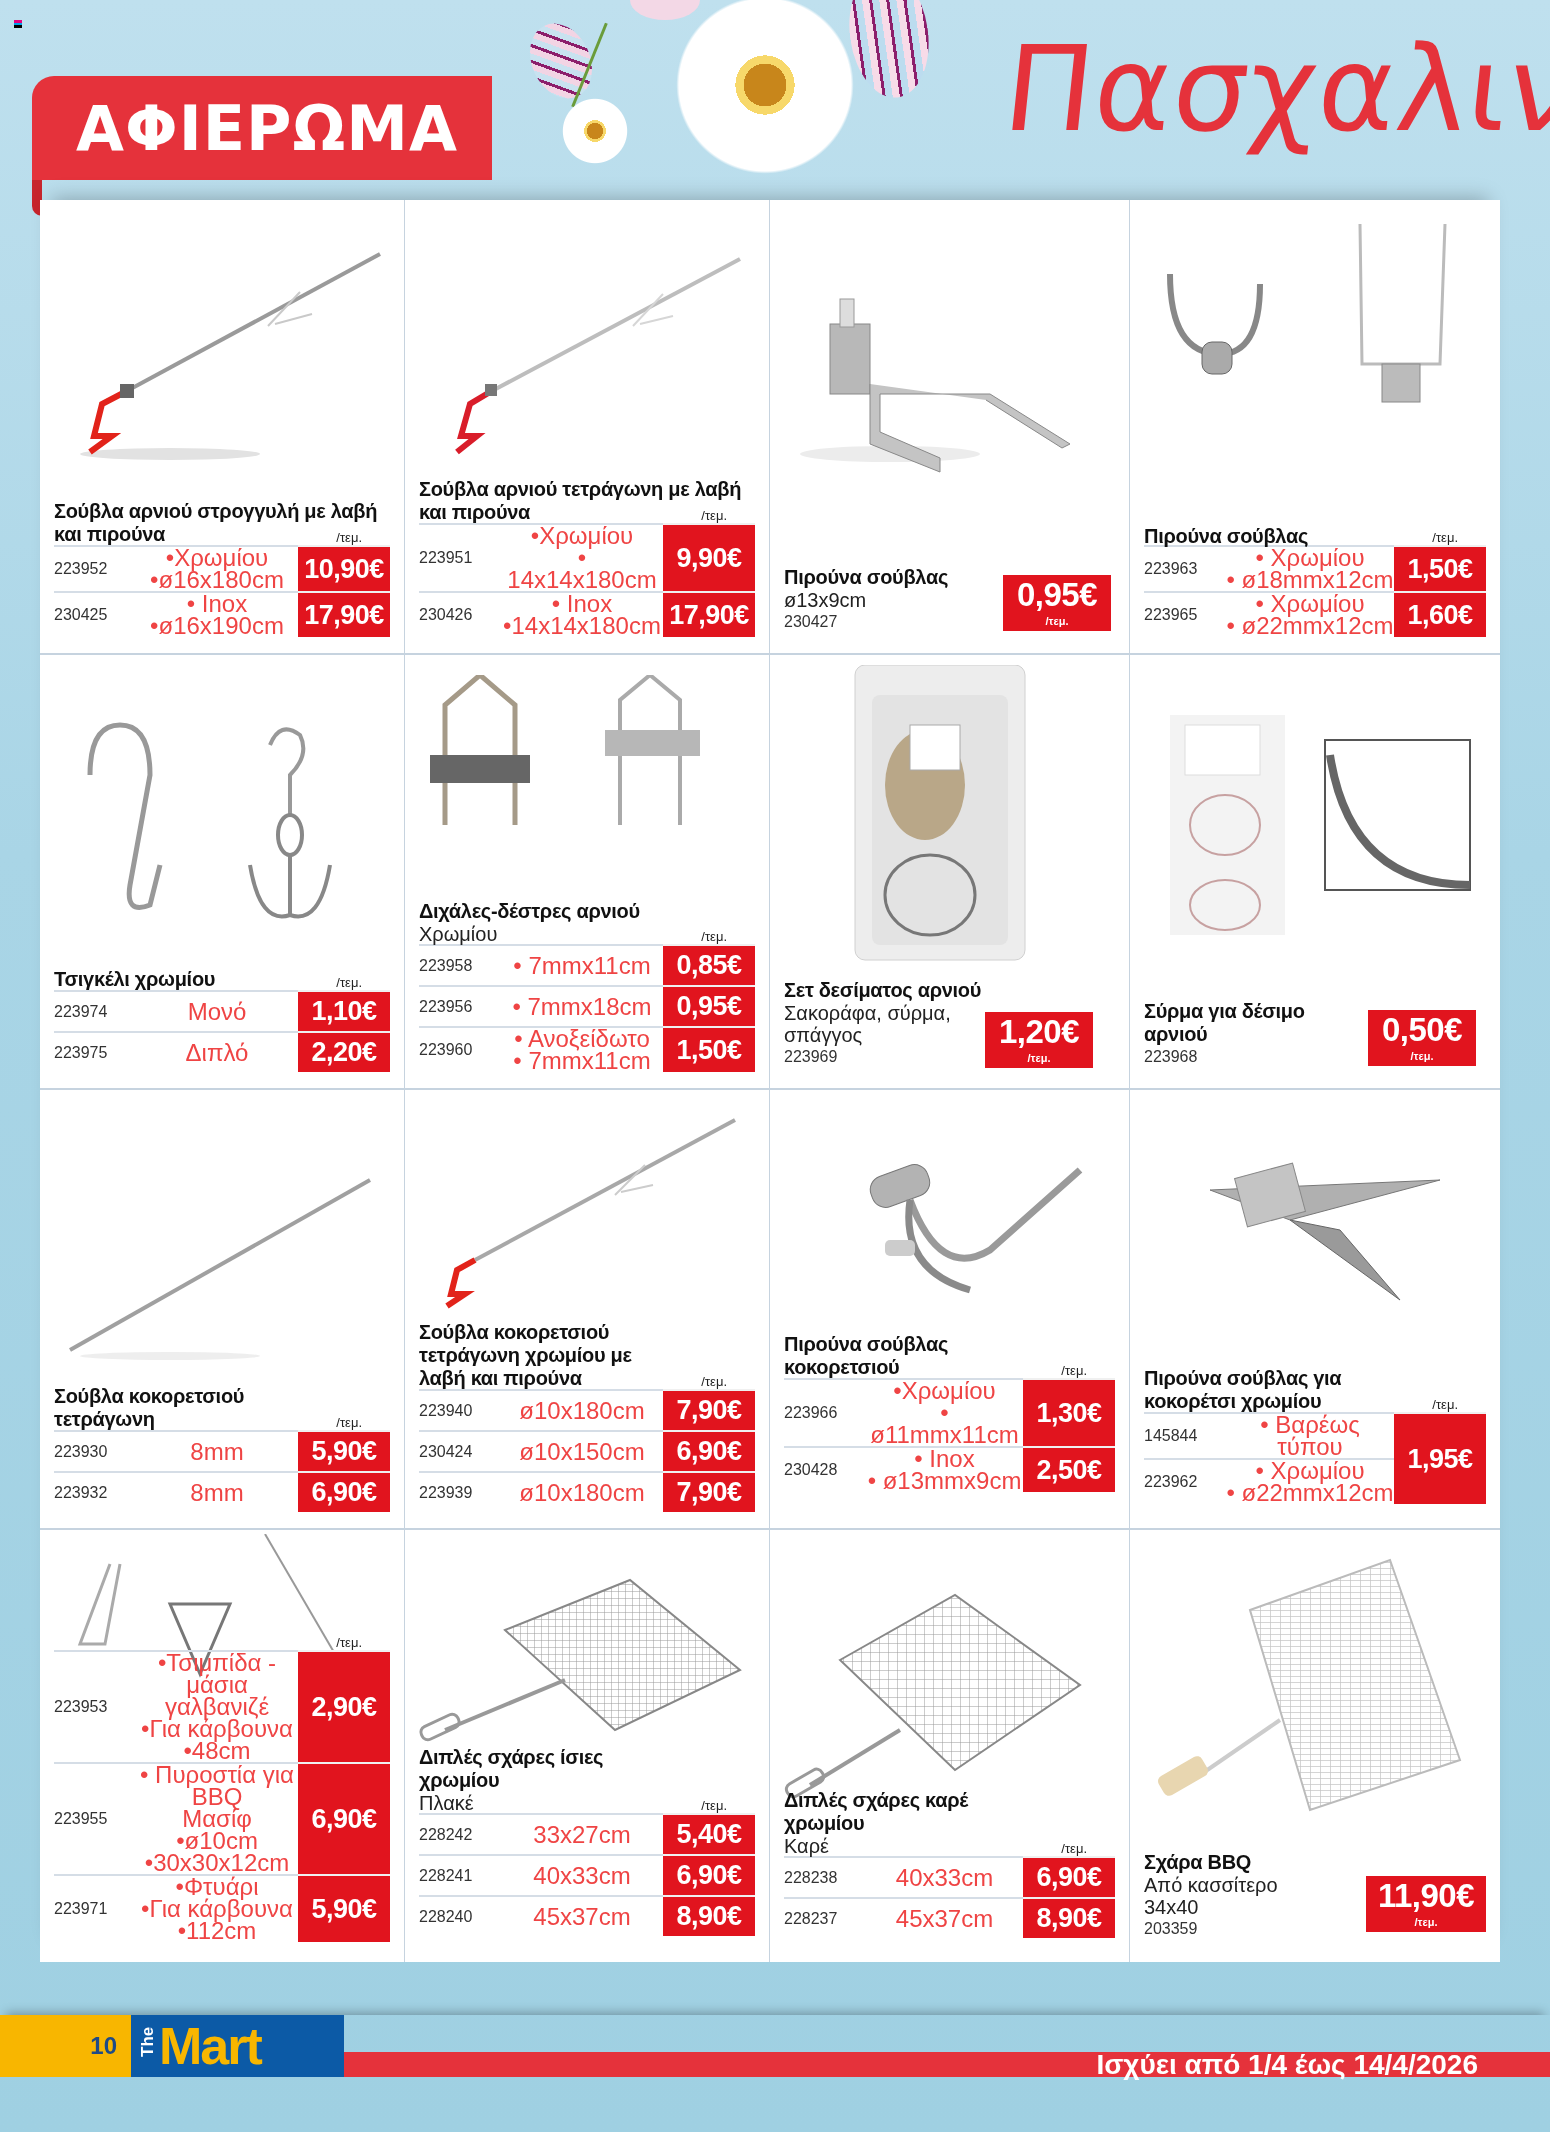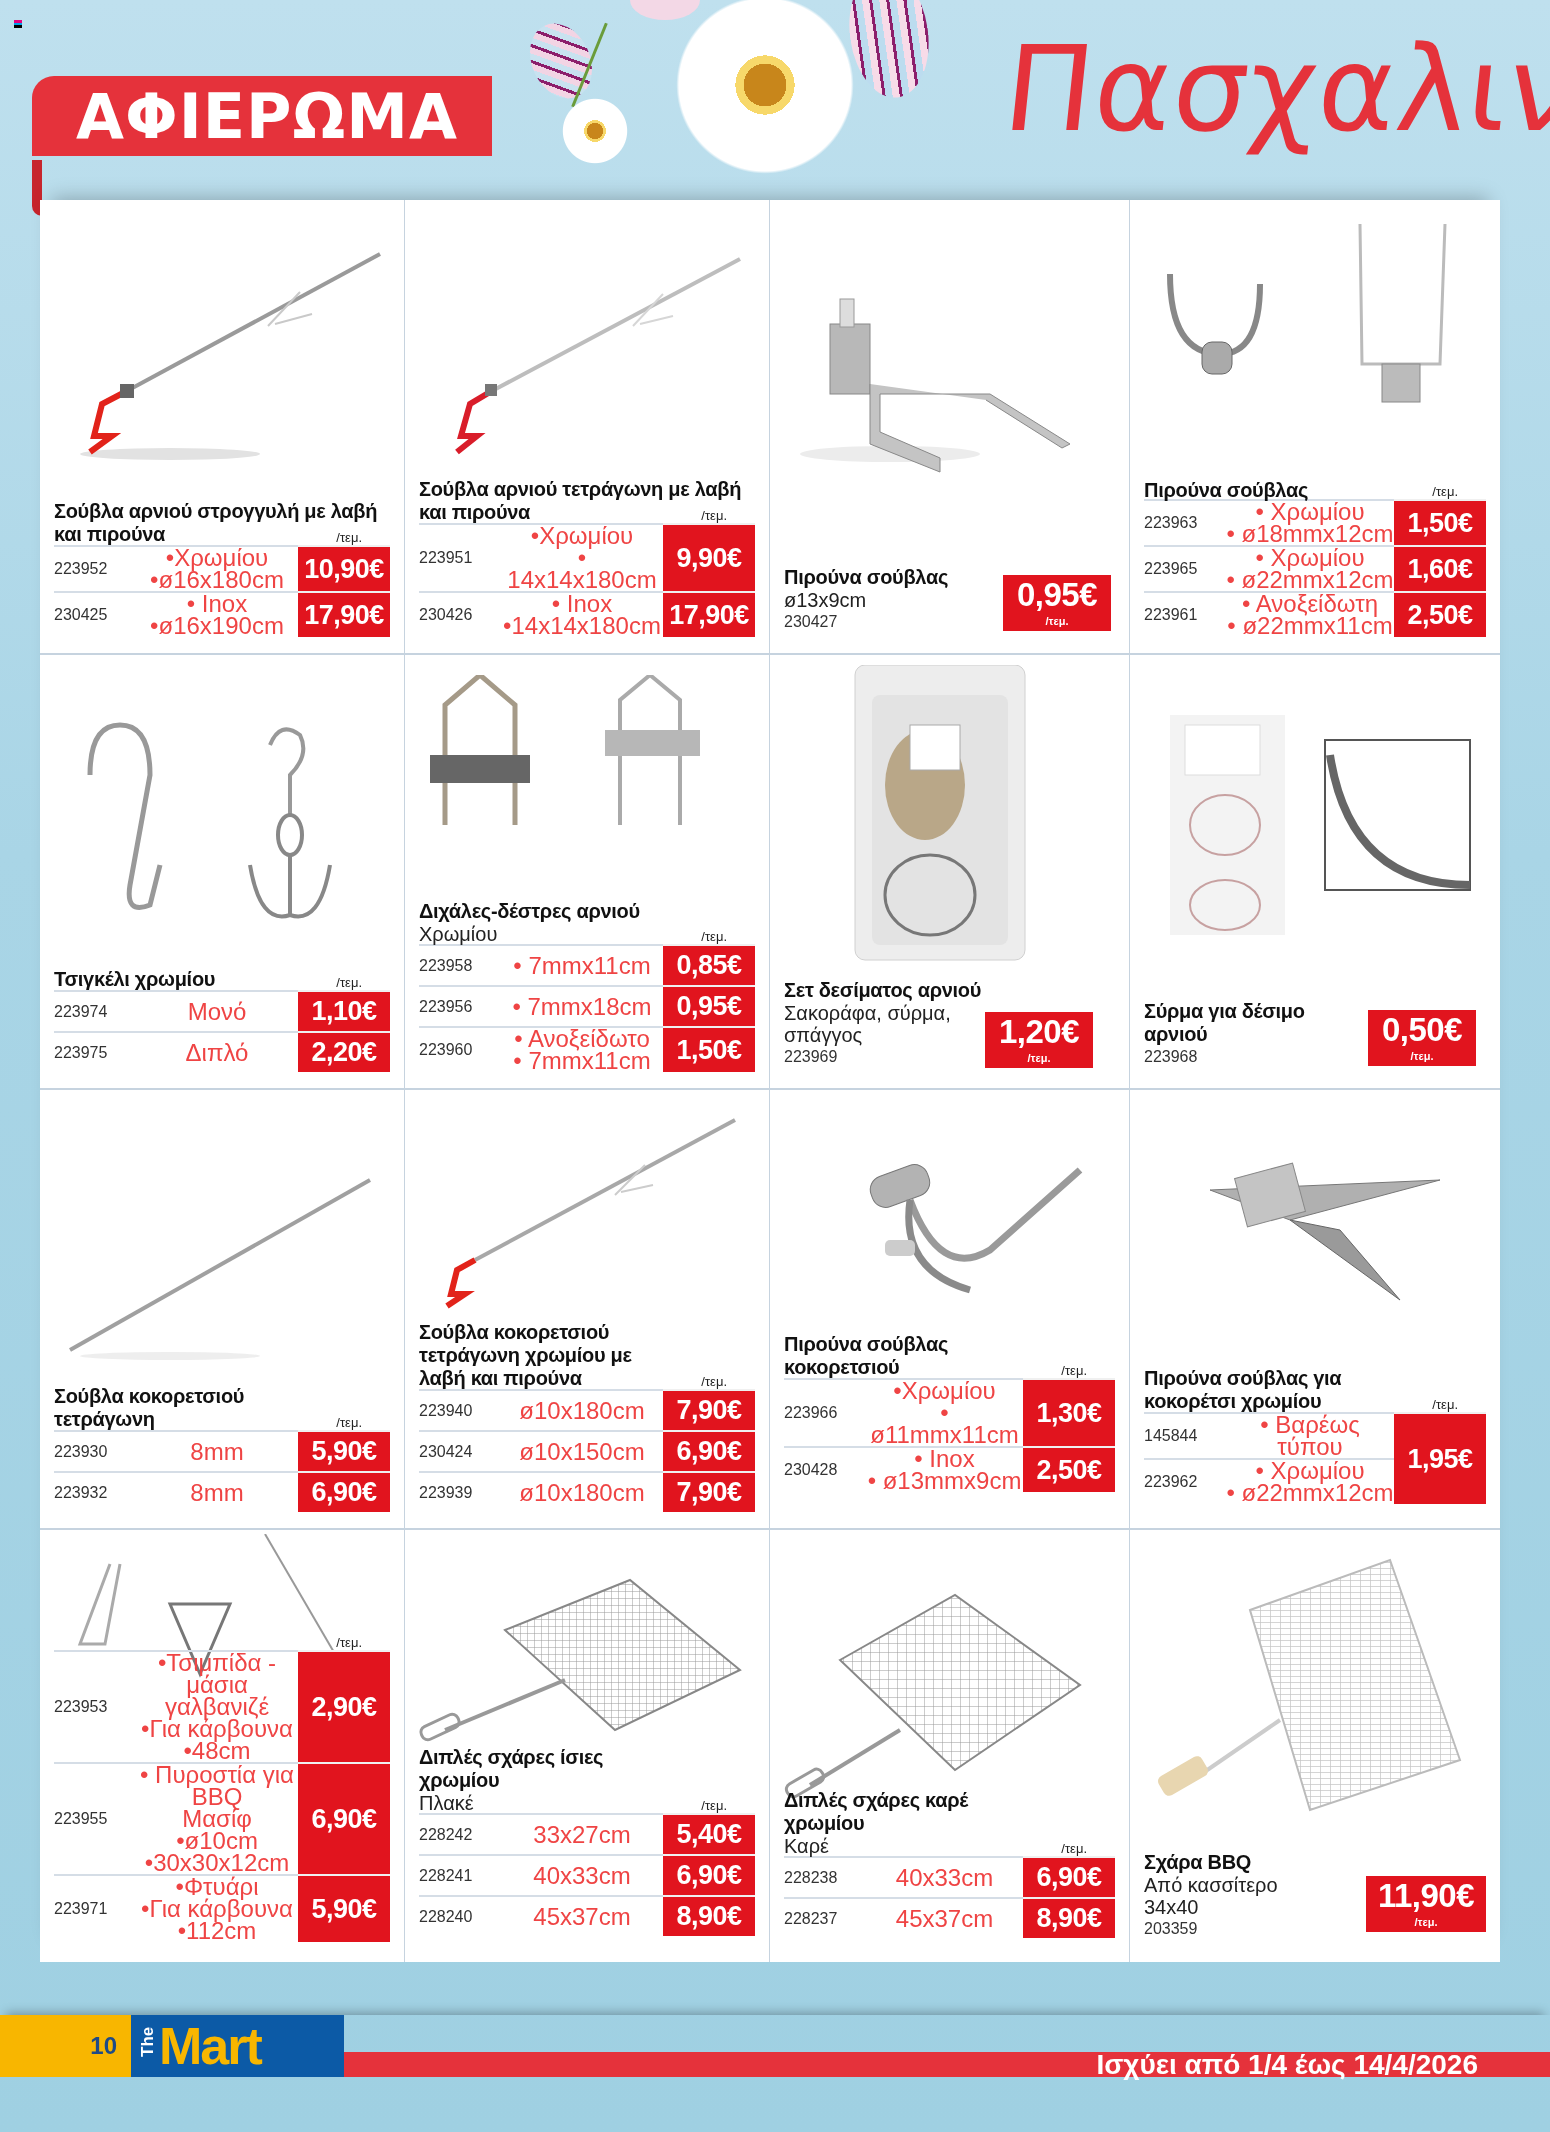--- a/index.html
+++ b/index.html
@@ -18,21 +18,21 @@
     background: repeating-linear-gradient(45deg, #f2d4e4 0 6px, #8c1e6b 6px 9px, #c8e2f0 9px 15px); }
   .egg2 { left: 850px; top: -30px; width: 78px; height: 128px; transform: rotate(-8deg);
     background: repeating-linear-gradient(90deg, #f7dbe8 0 7px, #8c1e6b 7px 10px, #bcdcef 10px 17px); }
   .egg3 { left: 630px; top: -20px; width: 70px; height: 40px; background: #f3d8e6; }
   .daisy { position: absolute; border-radius: 50%;
     background: radial-gradient(circle, #c8861b 0 16%, #f7d86a 16% 22%, #ffffff 22% 64%, rgba(255,255,255,0) 66%); }
   .d1 { left: 670px; top: -10px; width: 190px; height: 190px; }
   .d2 { left: 560px; top: 96px; width: 70px; height: 70px; }
   .stem { position: absolute; left: 588px; top: 20px; width: 3px; height: 90px; background: #6a9c3a; transform: rotate(22deg); }
   .title-badge {
-    position: absolute; left: 32px; top: 76px; width: 460px; height: 80px;
+    position: absolute; left: 32px; top: 76px; width: 460px; height: 104px;
     background: #e5323b; border-radius: 22px 0 0 0;
     color: #fff; font-weight: bold; font-size: 62px; letter-spacing: 1px;
     display: flex; align-items: center; padding-left: 44px;
     font-family: "DejaVu Sans", sans-serif;
   }
   .badge-tail { position: absolute; left: 32px; top: 160px; width: 10px; height: 56px; background: #c7252d; border-radius: 0 0 0 10px; }
   .script-title {
     position: absolute; left: 1005px; top: 20px; color: #e5323b;
     font-size: 118px; font-family: "DejaVu Sans", sans-serif; font-weight: normal;
     transform: skewX(-6deg); letter-spacing: 1px;
@@ -187,25 +187,20 @@
             <tr>
           <td class="code">223963</td>
           <td class="spec"><span>• Χρωμίου</span><br><span>• ø18mmx12cm</span></td>
           <td class="price">1,50€</td>
         </tr>
         <tr>
           <td class="code">223965</td>
           <td class="spec"><span>• Χρωμίου</span><br><span>• ø22mmx12cm</span></td>
           <td class="price">1,60€</td>
         </tr>
-        <tr>
-          <td class="code">223961</td>
-          <td class="spec"><span>• Ανοξείδωτη</span><br><span>• ø22mmx11cm</span></td>
-          <td class="price">2,50€</td>
-        </tr>
       </tbody>
         </table>
     </div>
   </div>
 
   <div class="cell">
     <div class="pic" style="top:60px;">
       <svg width="340" height="230" viewBox="0 0 340 230">
         <path d="M40 60 Q40 10 70 10 Q100 10 100 60 L80 170 Q75 200 100 190 L110 150" stroke="#999" stroke-width="5" fill="none"></path>
         <path d="M220 30 Q230 5 250 20 Q260 40 240 60 L240 100" stroke="#999" stroke-width="4" fill="none"></path>

